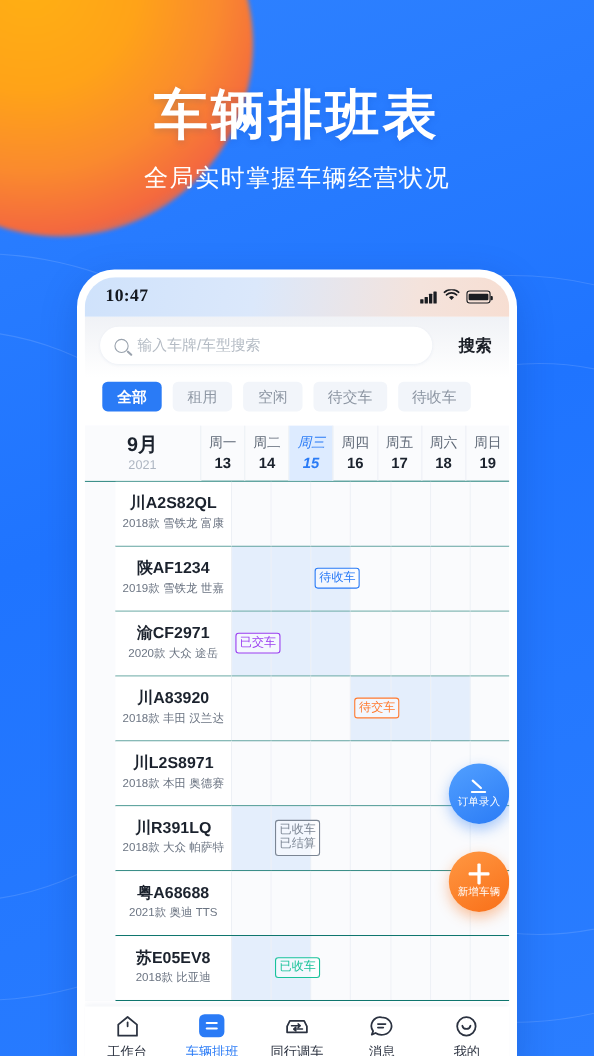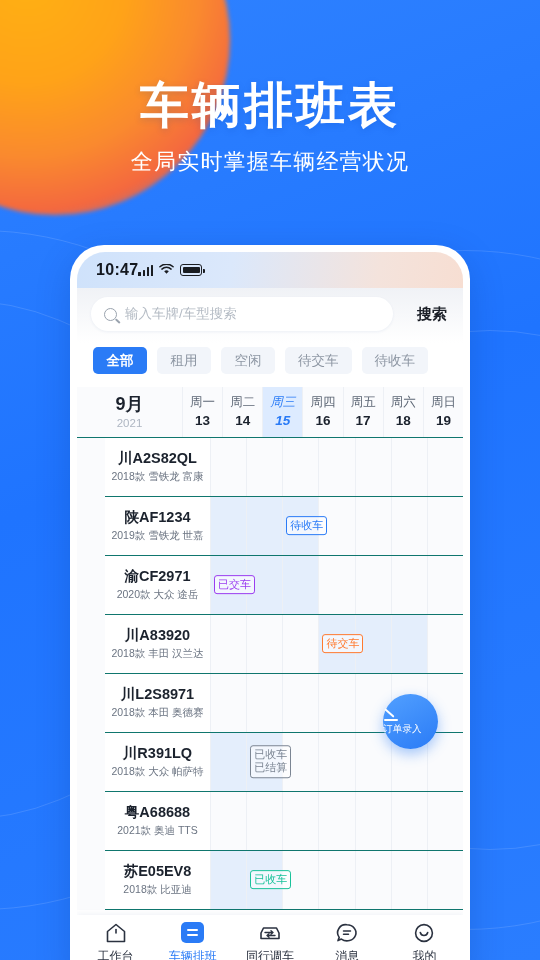--- a/index.html
+++ b/index.html
@@ -83,21 +83,23 @@
     position: relative;
     background: #ffffff;
   }
 
   
   #status-bar {
     height: 36px;
     background: linear-gradient(100deg, #cfe2fb 0%, #dbe8fb 40%, #f4e3dc 78%, #f7ded2 100%);
     display: flex;
     align-items: center;
+    justify-content: space-between;
     padding: 0 17px 0 19px;
+    font-family: Liberation Serif, serif;
   }
   #status-bar .clock {
     font-size: 16px; font-weight: bold; color: #14181f; letter-spacing: 0.3px;
   }
   #status-bar .sb-icons { display: flex; align-items: center; gap: 6px; }
 
   .ico-signal { display: flex; align-items: flex-end; gap: 1.5px; height: 11px; }
   .ico-signal i { width: 2.6px; background: #1a1d22; border-radius: 0.5px; display: block; }
   .ico-signal i:nth-child(1) { height: 4px; }
   .ico-signal i:nth-child(2) { height: 6px; }
@@ -223,25 +225,25 @@
   .badge.b-blue   { color: #2a7bf6; }
   .badge.b-purple { color: #9b3df0; }
   .badge.b-orange { color: #ff7a2f; }
   .badge.b-gray   { color: #7b8593; }
   .badge.b-green  { color: #19c29a; }
   .badge .bl { display: block; }
 
   
   .fab {
     position: absolute;
-    right: 25px;
+    right: 0;
     width: 55px; height: 55px;
     border-radius: 50%;
     display: flex; flex-direction: column;
-    align-items: flex-start; justify-content: center;
+    align-items: center; justify-content: center;
     color: #ffffff;
     z-index: 8;
   }
   .fab .fab-label { font-size: 9.5px; margin-top: 1px; letter-spacing: 0.2px; }
   #fab-order {
     top: 442px;
     background: linear-gradient(150deg, #52a0ff 0%, #2a7bf6 100%);
     box-shadow: 0 5px 13px rgba(42,123,246,0.42);
   }
   #fab-add {
@@ -512,20 +514,24 @@
             <div class="cell-day cellbg"></div>
             <div class="cell-day cellbg"></div>
           </div>
         </div>
     </div>
 
     <div class="fab" id="fab-order">
       <span class="pencil-icon"></span>
       <span class="fab-label">订单录入</span>
     </div>
+    <div class="fab" id="fab-add">
+      <span class="plus-icon"></span>
+      <span class="fab-label">新增车辆</span>
+    </div>
 
     <div id="tabbar">
         <div class="tab">
           <div class="t-ico"><svg width="24" height="22" viewBox="0 0 24 22">
               <path d="M3.5 9.5 L12 2.5 L20.5 9.5 L20.5 19.5 L3.5 19.5 Z" fill="none" stroke="#2b3240" stroke-width="1.6" stroke-linejoin="round"></path>
               <path d="M12 7.5 L12 11" stroke="#2b3240" stroke-width="1.6" stroke-linecap="round"></path>
             </svg></div>
           <div class="t-label">工作台</div>
         </div>
         <div class="tab active">

